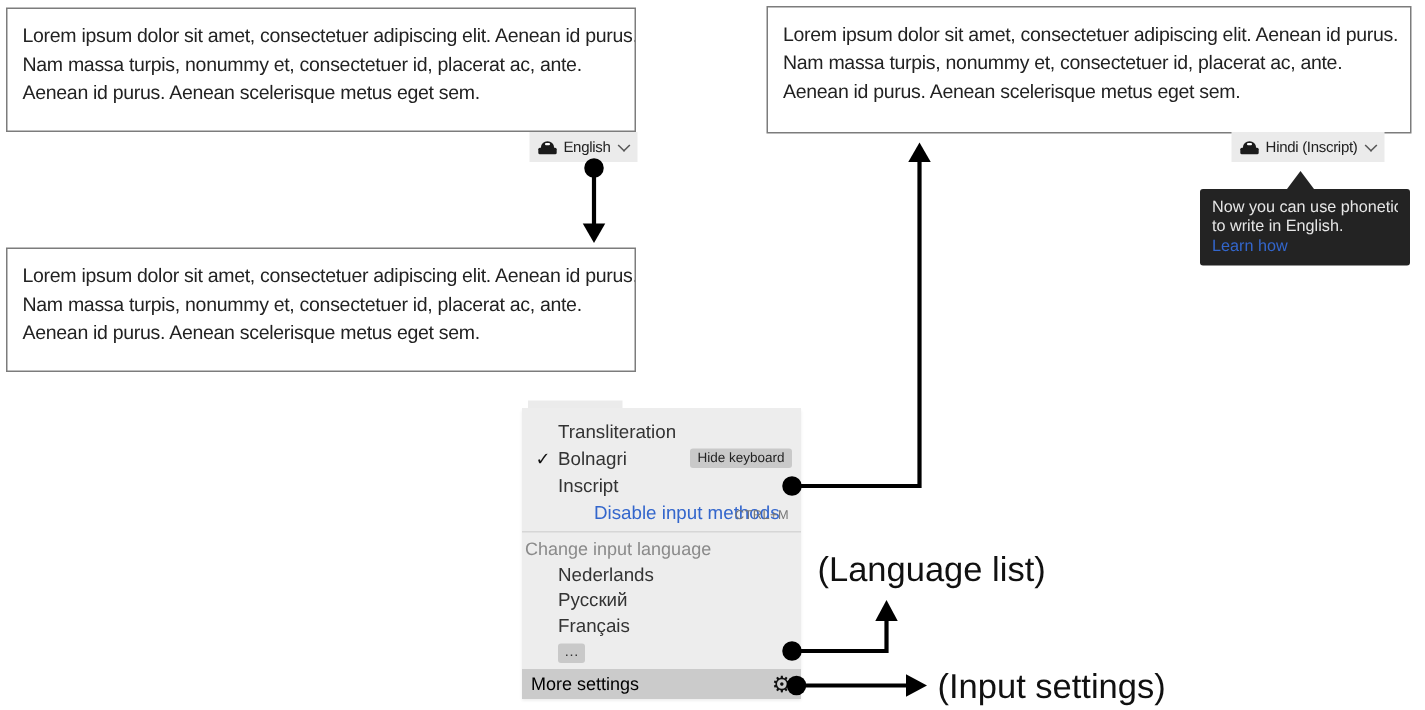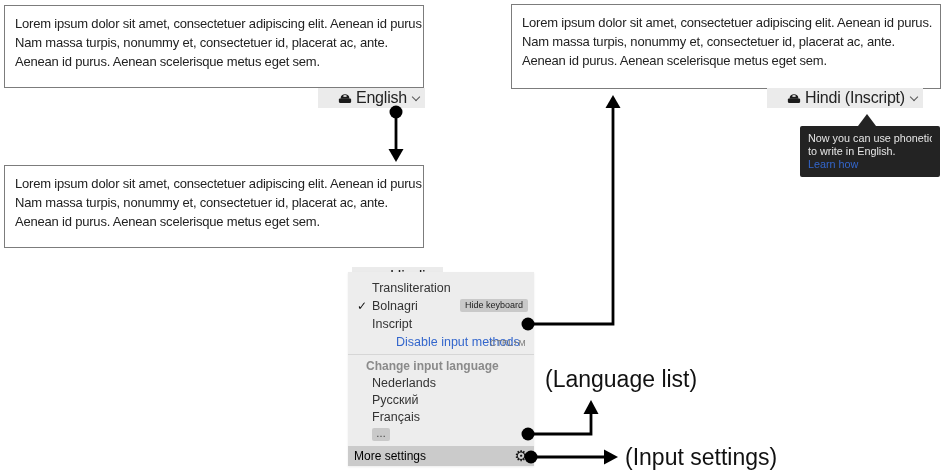--- a/index.html
+++ b/index.html
@@ -13,21 +13,21 @@
   .textbox {
     position:absolute; background:#fff; border:1px solid #7c7c7c;
     padding:8px 10px; font-size:13px; line-height:19px; letter-spacing:-0.2px;
     color:#222; overflow:hidden;
   }
   .textbox .tline { white-space:nowrap; }
 
   
   .selector {
     position:absolute; height:20px; background:#ebebeb; display:flex;
-    align-items:center; padding:0 6px 0 20px; font-size:16px; color:#222;
+    align-items:center; padding:0 6px 0 5px; font-size:10px; color:#222;
     letter-spacing:-0.2px; cursor:pointer; white-space:nowrap;
   }
   .kb-icon { display:inline-block; width:14px; height:11px; margin-right:4px; flex:0 0 auto; }
   .chev {
     display:inline-block; width:6px; height:6px; margin-left:6px; margin-top:-3px;
     border-right:1.5px solid #555; border-bottom:1.5px solid #555;
     transform:rotate(45deg); flex:0 0 auto;
   }
 
   
@@ -48,22 +48,22 @@
     position:absolute; right:6px; top:2px; background:#c9c9c9; color:#222;
     font-size:9px; line-height:13px; padding:0 5px; border-radius:2px; cursor:pointer;text-align:right;
   }
   .menu-item.link { color:#3366cc;padding-left:48px; }
   .shortcut {
     position:absolute; right:8px; top:1px; font-size:8.5px; color:#777;
     letter-spacing:0.3px;
   }
   .menu-divider { border-top:1px solid #d6d6d6; margin:3px 0 2px 0; }
   .menu-header {
-    height:18px; line-height:18px; padding-left:18px; color:#8a8a8a;
-    font-size:12px; white-space:nowrap;font-weight:bold;
+    height:18px; line-height:18px; padding-left:2px; color:#8a8a8a;
+    font-size:12px; white-space:nowrap;
   }
   .lang-item { height:17px; line-height:17px; padding-left:24px; color:#333; cursor:pointer; white-space:nowrap; }
   .ellipsis-btn {
     display:inline-block; margin:2px 0 0 24px; background:#c9c9c9; color:#333;
     font-size:10px; line-height:12px; padding:0 4px 1px 4px; border-radius:2px; cursor:pointer;
   }
   .menu-footer {
     position:absolute; left:0; right:0; bottom:0; height:20px; background:#cbcbcb;
     display:flex; align-items:center; padding:0 6px; cursor:pointer;
   }

